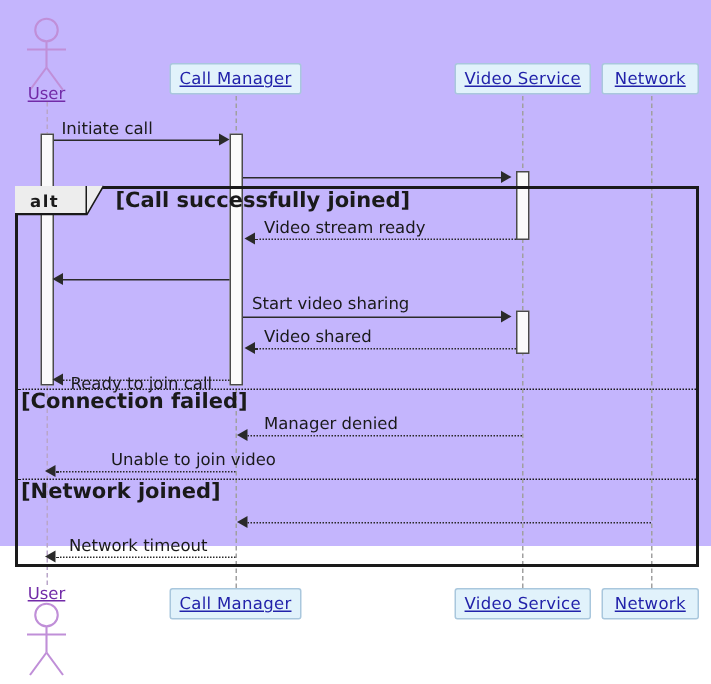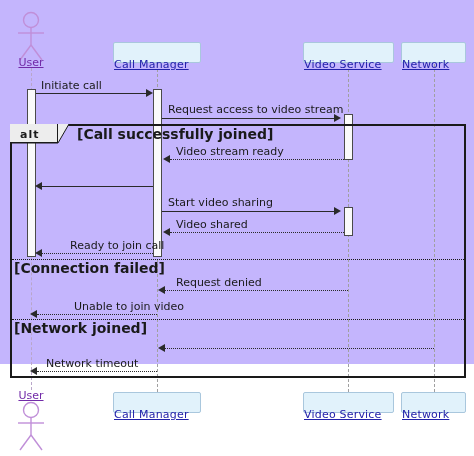--- a/index.html
+++ b/index.html
@@ -24,23 +24,23 @@
   
   .pbox {
     position: absolute;
     box-sizing: border-box;
     background: #E1F2FB;
     border: 1px solid #A9C7DD;
     border-radius: 2px;
     color: #2222AA;
     font-size: 11px;
     line-height: 11px;
-    text-align: left;
-    white-space: nowrap;
-    padding-top: 16px;
+    text-align: center;
+    white-space: nowrap;
+    padding-top: 4px;
     text-decoration: underline;
     letter-spacing: 0.2px;
   }
   
   .actor-label {
     position: absolute;
     color: #722BA8;
     font-size: 11px;
     line-height: 11px;
     white-space: nowrap;
@@ -174,44 +174,43 @@
   <div class="frame-divider" style="left:12px; top:259px; width:452px;"></div>
   <div class="frame-guard" style="left:14px; top:263px;">[Connection failed]</div>
 
   <div class="frame-divider" style="left:12px; top:319px; width:452px;"></div>
   <div class="frame-guard" style="left:14px; top:323px;">[Network joined]</div>
 
   <div class="msg-label" style="left:41px; top:80px;">Initiate call</div>
   <div class="msg-line" style="left:36px; top:93px; width:111px;"></div>
   <div class="arrowhead right" style="left:146px; top:89px;"></div>
 
-  <div class="msg-label" style="left:168px; top:104px;">Request access to video stream</div>
   <div class="msg-line" style="left:162px; top:118px; width:172px;"></div>
   <div class="arrowhead right" style="left:334px; top:114px;"></div>
 
   <div class="msg-label" style="left:176px; top:146px;">Video stream ready</div>
   <div class="msg-line dotted" style="left:170px; top:159px; width:174px;"></div>
   <div class="arrowhead left" style="left:163px; top:155px;"></div>
 
   <div class="msg-line" style="left:42px; top:186px; width:111px;"></div>
   <div class="arrowhead left" style="left:35px; top:182px;"></div>
 
   <div class="msg-label" style="left:168px; top:197px;">Start video sharing</div>
   <div class="msg-line" style="left:162px; top:211px; width:172px;"></div>
   <div class="arrowhead right" style="left:334px; top:207px;"></div>
 
   <div class="msg-label" style="left:176px; top:219px;">Video shared</div>
   <div class="msg-line dotted" style="left:170px; top:232px; width:174px;"></div>
   <div class="arrowhead left" style="left:163px; top:228px;"></div>
 
-  <div class="msg-label" style="left:47px; top:240px;margin-left:23px;">Ready to join call</div>
+  <div class="msg-label" style="left:47px; top:250px;">Ready to join call</div>
   <div class="msg-line dotted" style="left:42px; top:253px; width:111px;"></div>
   <div class="arrowhead left" style="left:35px; top:249px;"></div>
 
-  <div class="msg-label" style="left:176px; top:277px;">Request denied</div>
+  <div class="msg-label" style="left:176px; top:277px;">Manager denied</div>
   <div class="msg-line dotted" style="left:165px; top:290px; width:183px;"></div>
   <div class="arrowhead left" style="left:158px; top:286px;"></div>
 
   <div class="msg-label" style="left:42px; top:301px;margin-left:32px;">Unable to join video</div>
   <div class="msg-line dotted" style="left:37px; top:314px; width:120px;"></div>
   <div class="arrowhead left" style="left:30px; top:310px;"></div>
 
   <div class="msg-line dotted" style="left:165px; top:348px; width:269px;"></div>
   <div class="arrowhead left" style="left:158px; top:344px;"></div>
 

